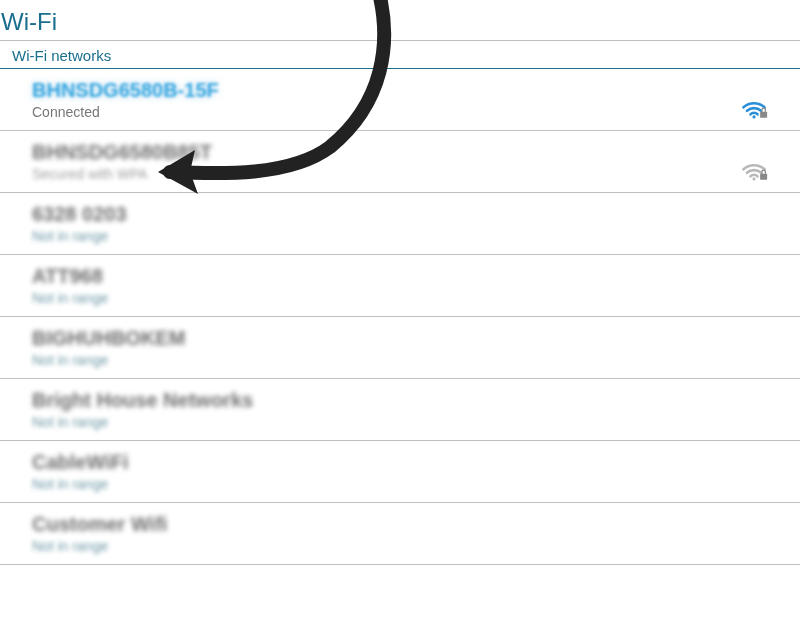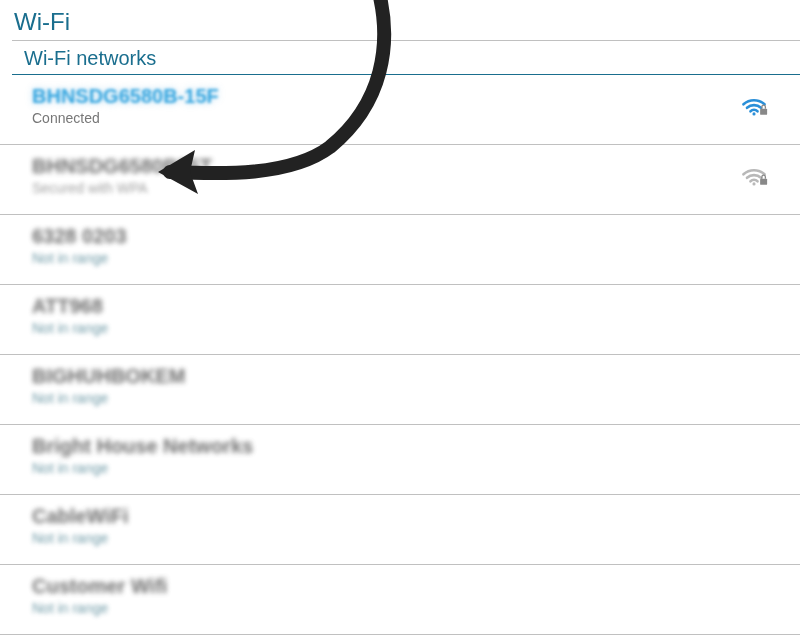--- a/index.html
+++ b/index.html
@@ -11,40 +11,39 @@
       font-family: 'Comic Sans MS', cursive, sans-serif;
       background: #fff;
       width: 800px;
       height: 644px;
       overflow: hidden;
       position: relative;
     }
     .page-title {
       color: #1a6e8e;
       font-size: 24px;
-      padding: 8px 14px 4px;
+      padding: 8px 1px 4px;
       font-weight: normal;
     }
     .section-header {
       color: #1a6e8e;
-      font-size: 20px;
+      font-size: 15px;
       padding: 6px 12px 4px;
       border-top: 1px solid #c0c0c0;
       border-bottom: 1px solid #1a6e8e;
       font-weight: normal;
-      margin-left: 12px;
     }
     .network-list {
       list-style: none;
     }
     .network-item {
       display: flex;
-      align-items: center;
+      align-items: flex-end;
       justify-content: space-between;
-      padding: 10px 32px 18px 32px;
+      padding: 10px 32px 10px 32px;
       border-bottom: 1px solid #c0c0c0;
     }
     .network-info {
       display: flex;
       flex-direction: column;
       gap: 2px;
     }
     .network-name {
       font-size: 20px;
       color: #222;

